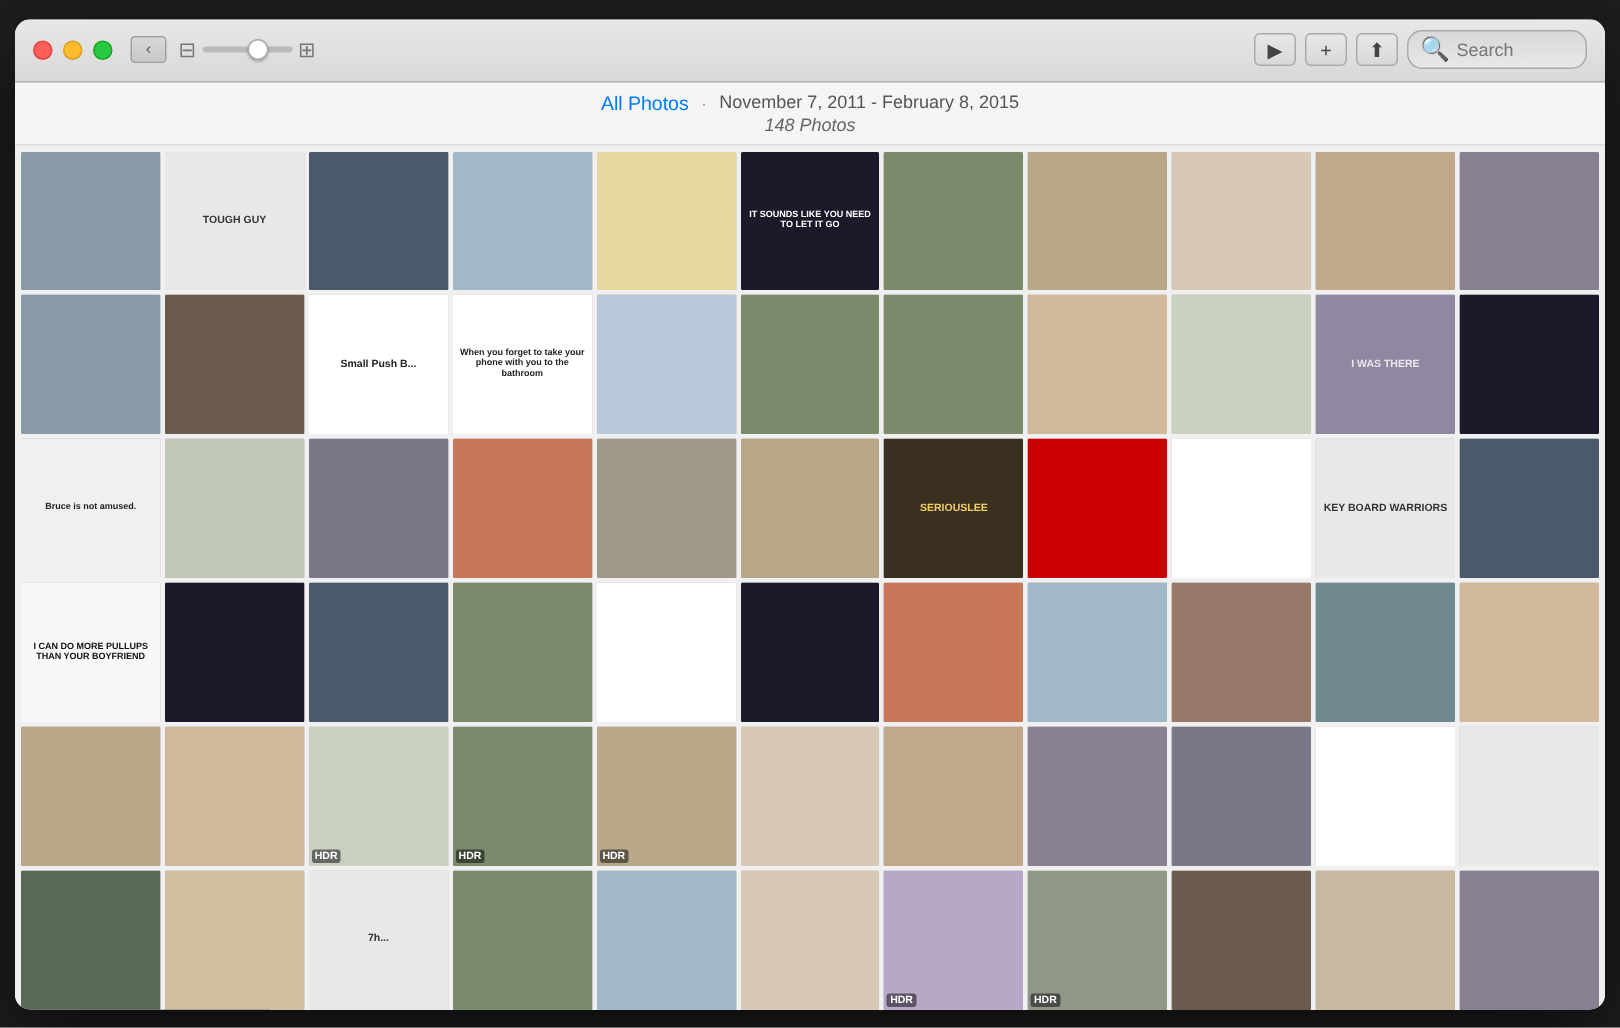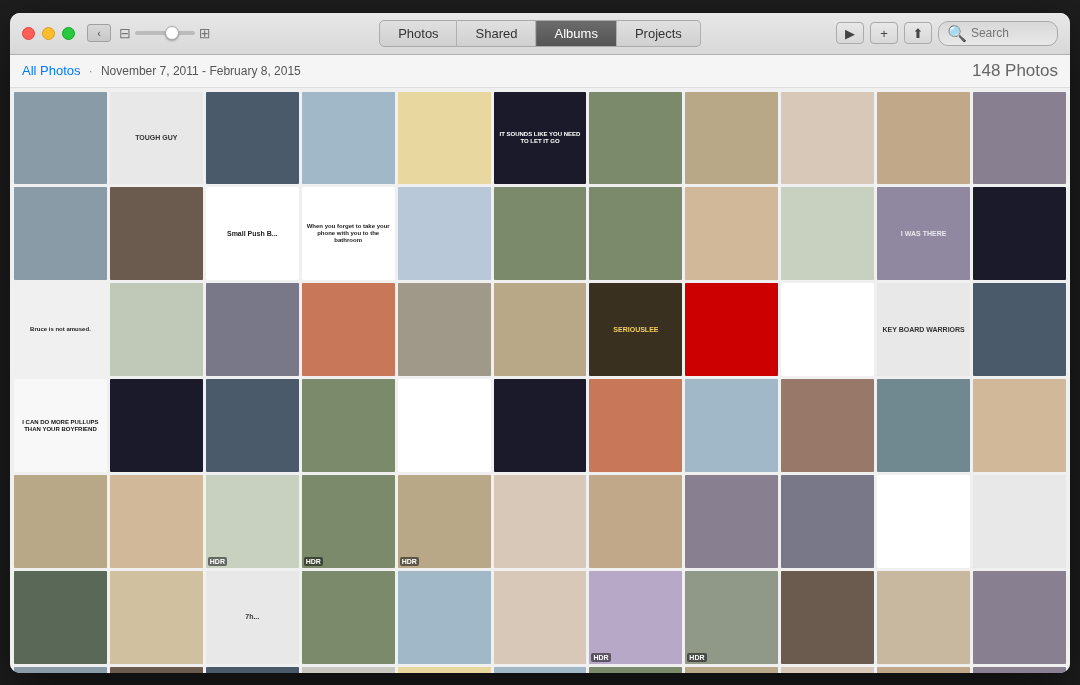--- a/index.html
+++ b/index.html
@@ -181,20 +181,21 @@
 
     
     .subheader {
       background: #f5f5f5;
       padding: 6px 12px;
       display: flex;
       align-items: center;
       justify-content: space-between;
       border-bottom: 1px solid #ddd;
       flex-shrink: 0;
+      flex-direction: column;
     }
 
     .breadcrumb {
       display: flex;
       align-items: center;
       gap: 8px;
       font-size: 13px;
     }
 
     .breadcrumb-link {
@@ -204,22 +205,23 @@
     }
 
     .breadcrumb-sep { color: #999; }
 
     .breadcrumb-date {
       color: #555;
       font-size: 12px;
     }
 
     .photo-count {
-      font-size: 17px;
+      font-size: 12px;
       color: #666;
+      font-style: italic;
     }
 
     
     .photo-grid-container {
       flex: 1;
       overflow-y: auto;
       background: #f0f0f0;
       padding: 4px;
     }
 
@@ -316,26 +318,20 @@
     </div>
 
     <div class="slider-container">
       <span class="slider-icon">⊟</span>
       <div class="slider">
         <div class="slider-thumb"></div>
       </div>
       <span class="slider-icon">⊞</span>
     </div>
 
-    <div class="tabs-center">
-      <div class="tab">Photos</div>
-      <div class="tab">Shared</div>
-      <div class="tab active">Albums</div>
-      <div class="tab">Projects</div>
-    </div>
 
     <div class="toolbar-right">
       <div class="toolbar-btn">▶</div>
       <div class="toolbar-btn">+</div>
       <div class="toolbar-btn">⬆</div>
       <div class="search-box">
         <span>🔍</span>
         <input type="text" placeholder="Search" style="">
       </div>
     </div>

